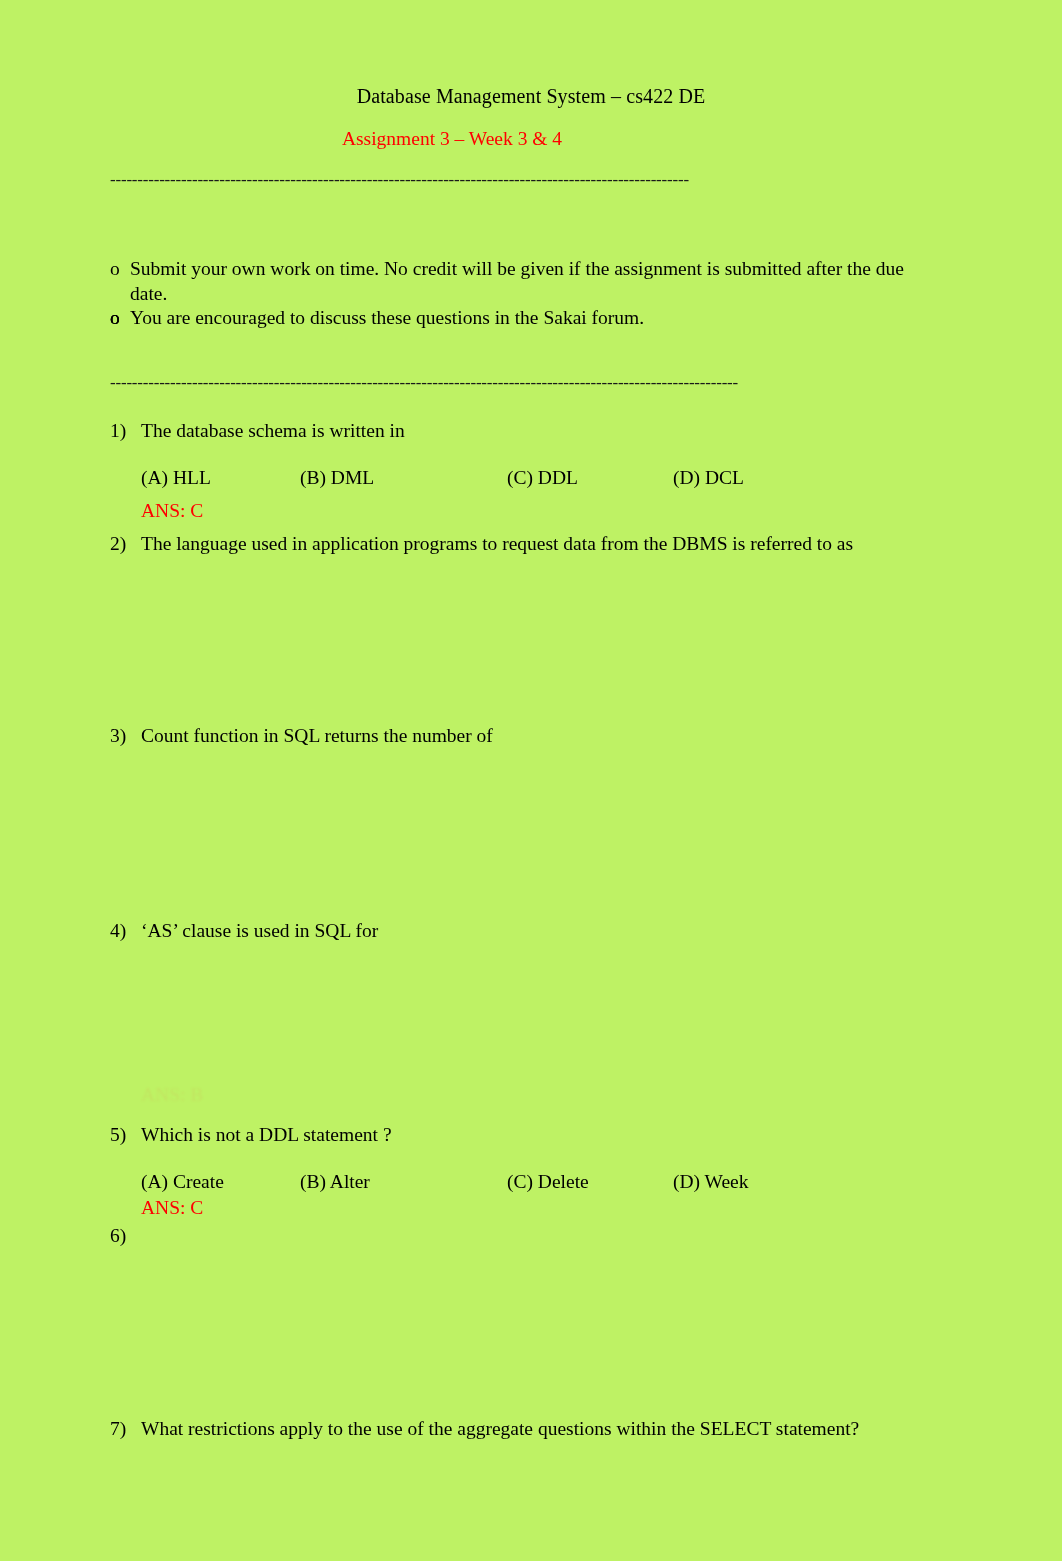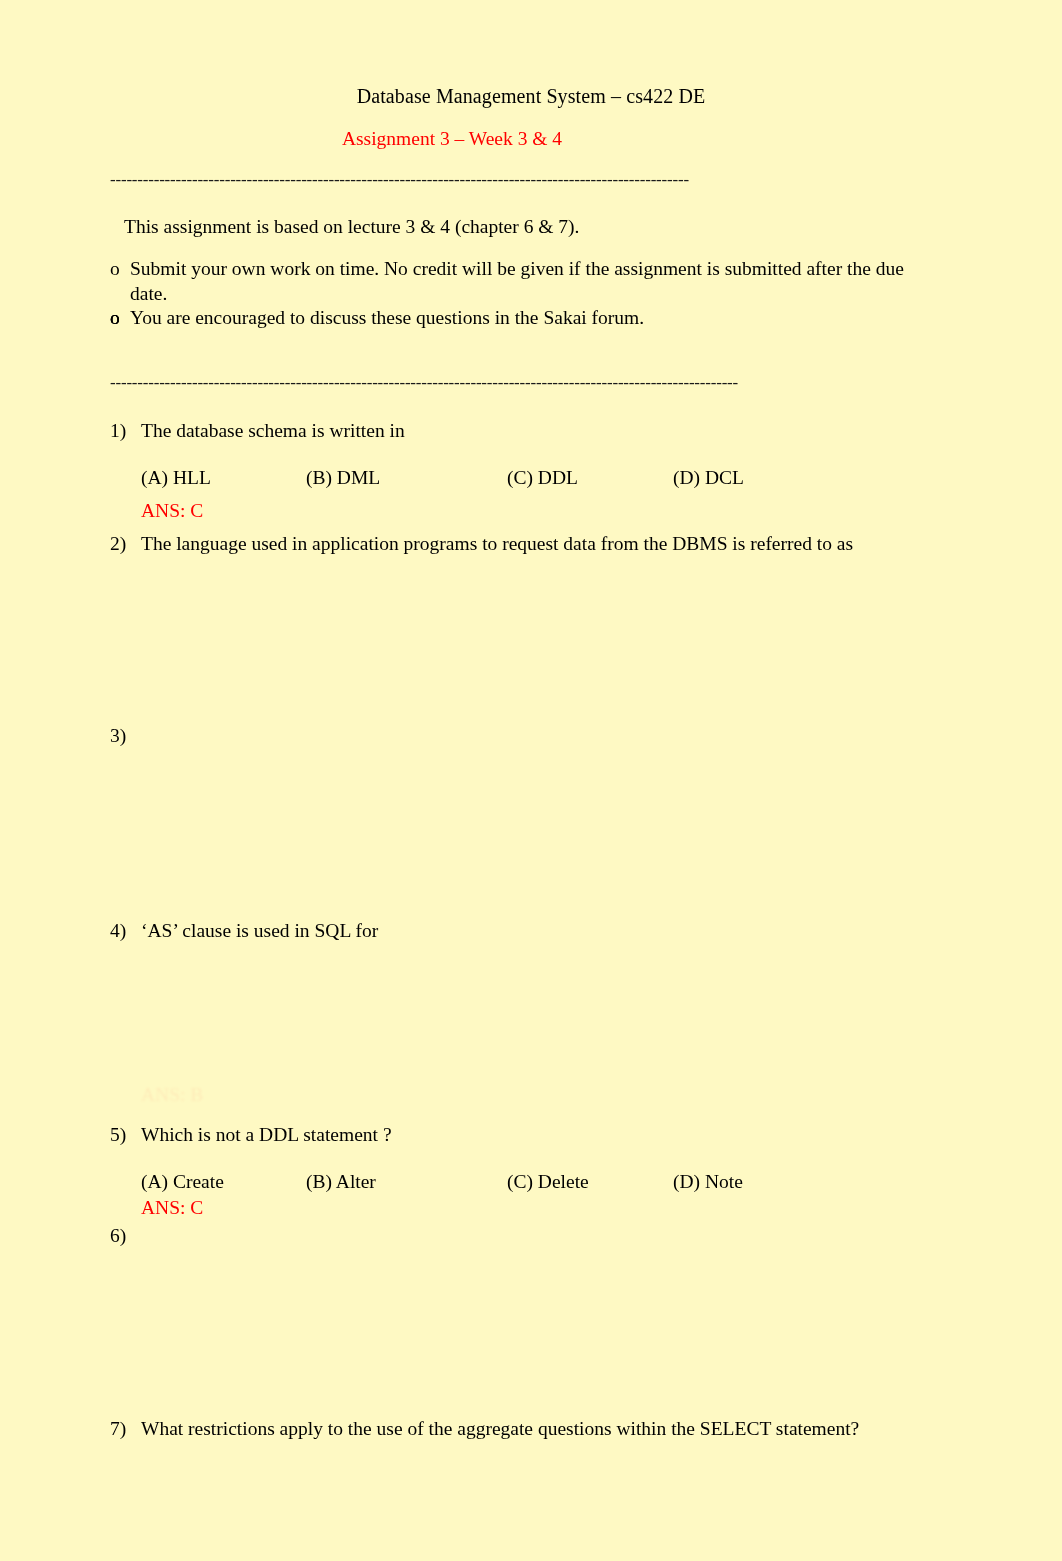--- a/index.html
+++ b/index.html
@@ -8,21 +8,21 @@
     background: #ffffff;
   }
   body {
     font-family: "Liberation Serif", "DejaVu Serif", serif;
     color: #000000;
   }
   .page {
     position: relative;
     width: 1062px;
     height: 1561px;
-    background: #fef9c3;
+    background: #bef264;
     overflow: hidden;
   }
   .doc-title {
     position: absolute;
     left: 0;
     top: 83px;
     width: 1062px;
     text-align: center;
     font-size: 20px;
     line-height: 26px;
@@ -119,21 +119,21 @@
     line-height: 26px;
   }
   .opt {
     position: absolute;
     top: 0;
     font-size: 19.5px;
     line-height: 26px;
     white-space: nowrap;
   }
   .opt-a { left: 31px; }
-  .opt-b { left: 196px; }
+  .opt-b { left: 190px; }
   .opt-c { left: 397px; }
   .opt-d { left: 563px; }
   .ans {
     padding-left: 31px;
     color: #FF0000;
     font-size: 19.5px;
     line-height: 26px;
   }
   .ans.spaced { margin-top: 7px; }
   .ghost-ans {
@@ -151,21 +151,20 @@
 <body>
 
 <div class="page">
 
   <div class="doc-title">Database Management System – cs422 DE</div>
 
   <div class="doc-subtitle">Assignment 3 – Week 3 &amp; 4</div>
 
   <div class="rule rule-top">----------------------------------------------------------------------------------------------------------</div>
 
-  <div class="intro-line">This assignment is based on lecture 3 &amp; 4 (chapter 6 &amp; 7).</div>
 
   <div class="bullets">
     <div class="bullet wide">
       <span class="marker">o</span>
       <span>Submit your  own work  on time. No credit will be given if the assignment is submitted after the due date.</span>
     </div>
     <div class="bullet">
       <span class="marker">o</span>
     </div>
     <div class="bullet">
@@ -196,20 +195,21 @@
   <div class="q-block" style="top:531px;">
     <div class="q-line">
       <span class="q-num">2)</span>
       <span>The language used in application programs to request data from the DBMS is referred to as</span>
     </div>
   </div>
 
   <div class="q-block" style="top:723px;">
     <div class="q-line">
       <span class="q-num">3)</span>
+      <span>Count function in SQL returns the number of</span>
     </div>
   </div>
 
   <div class="q-block" style="top:918px;">
     <div class="q-line">
       <span class="q-num">4)</span>
       <span>‘AS’ clause is used in SQL for</span>
     </div>
   </div>
 
@@ -217,21 +217,21 @@
 
   <div class="q-block" style="top:1122px;">
     <div class="q-line">
       <span class="q-num">5)</span>
       <span>Which is not a DDL statement ?</span>
     </div>
     <div class="options">
       <span class="opt opt-a">(A) Create</span>
       <span class="opt opt-b">(B) Alter</span>
       <span class="opt opt-c">(C) Delete</span>
-      <span class="opt opt-d">(D) Note</span>
+      <span class="opt opt-d">(D) Week</span>
     </div>
     <div class="ans">ANS: C</div>
   </div>
 
   <div class="q-block" style="top:1223px;">
     <div class="q-line">
       <span class="q-num">6)</span>
     </div>
   </div>
 

